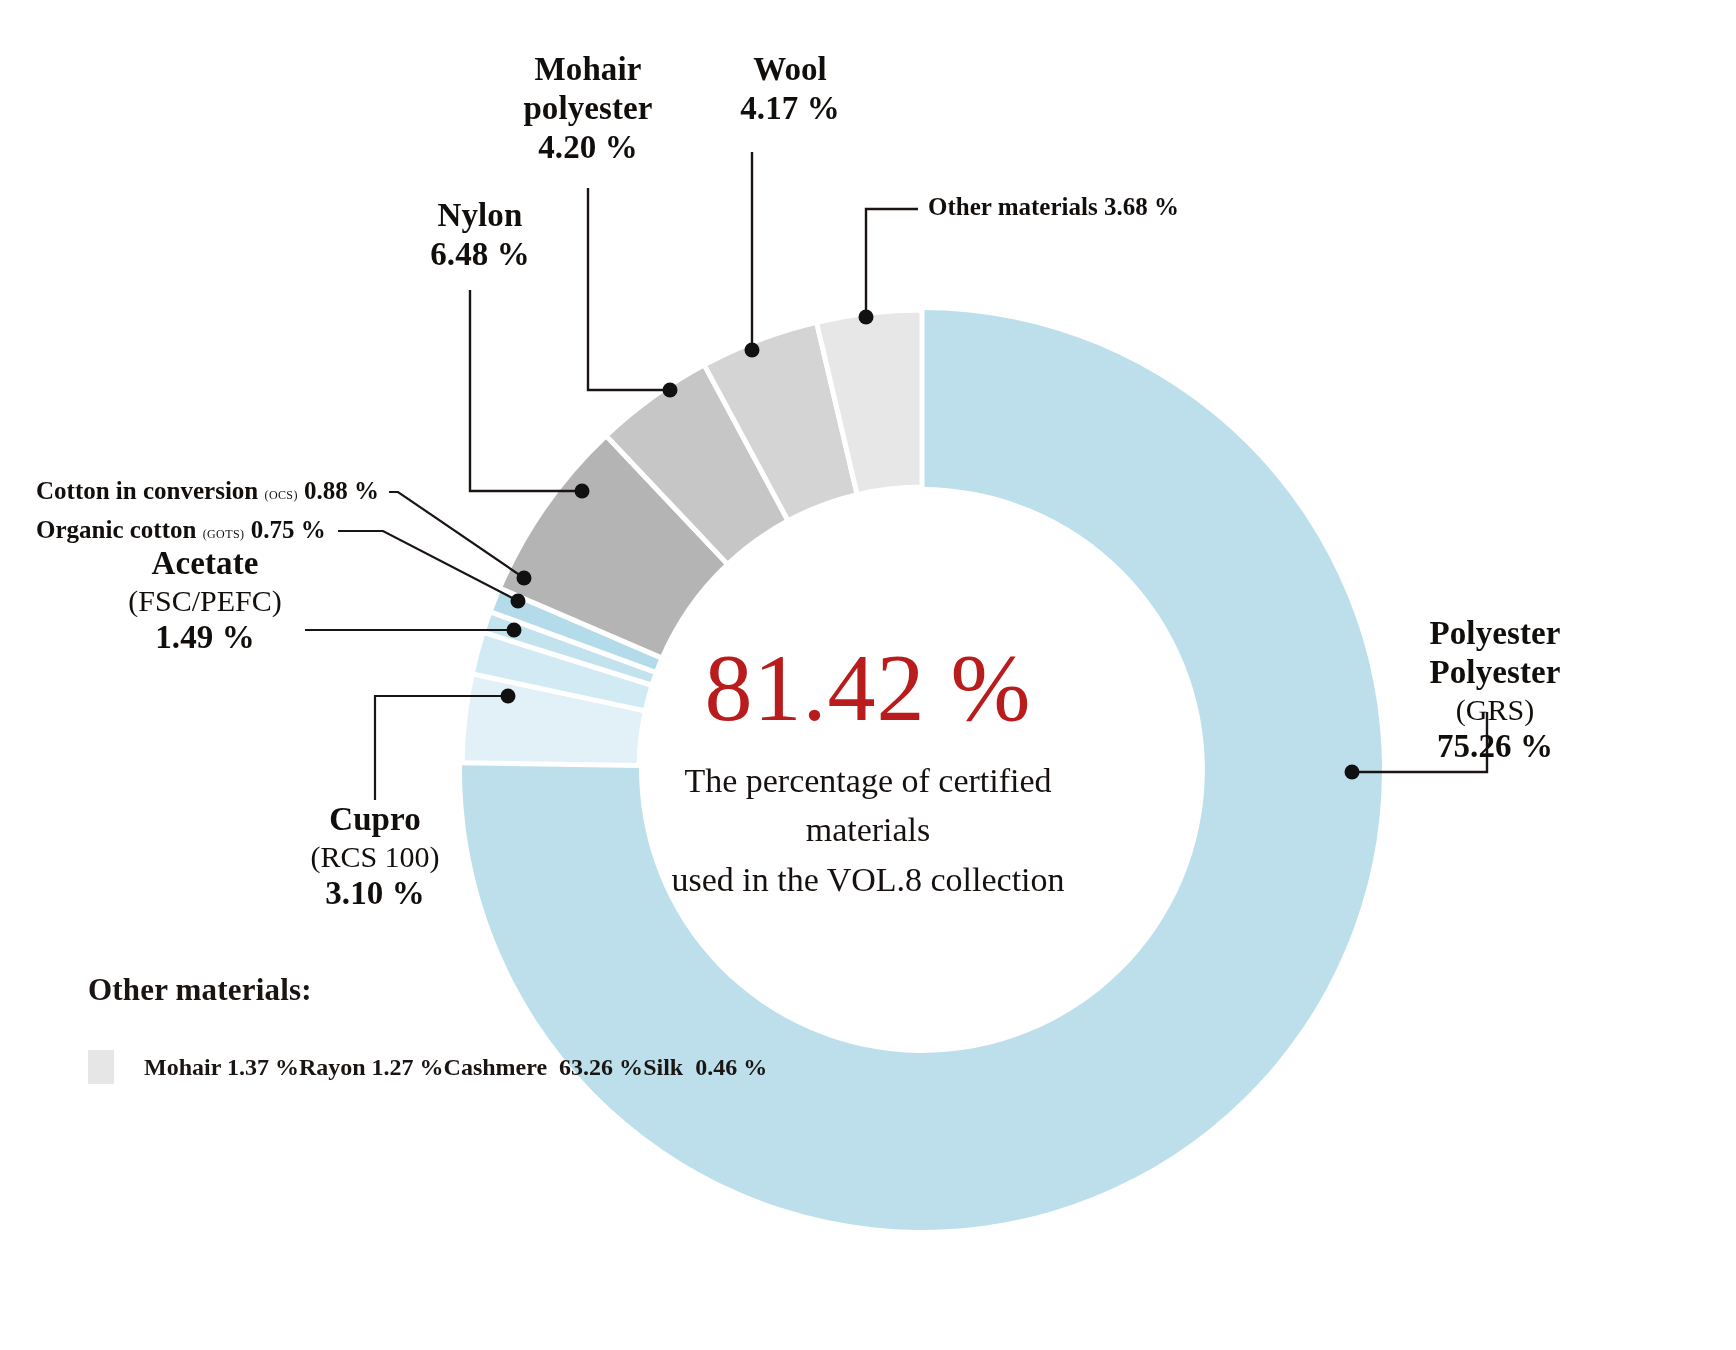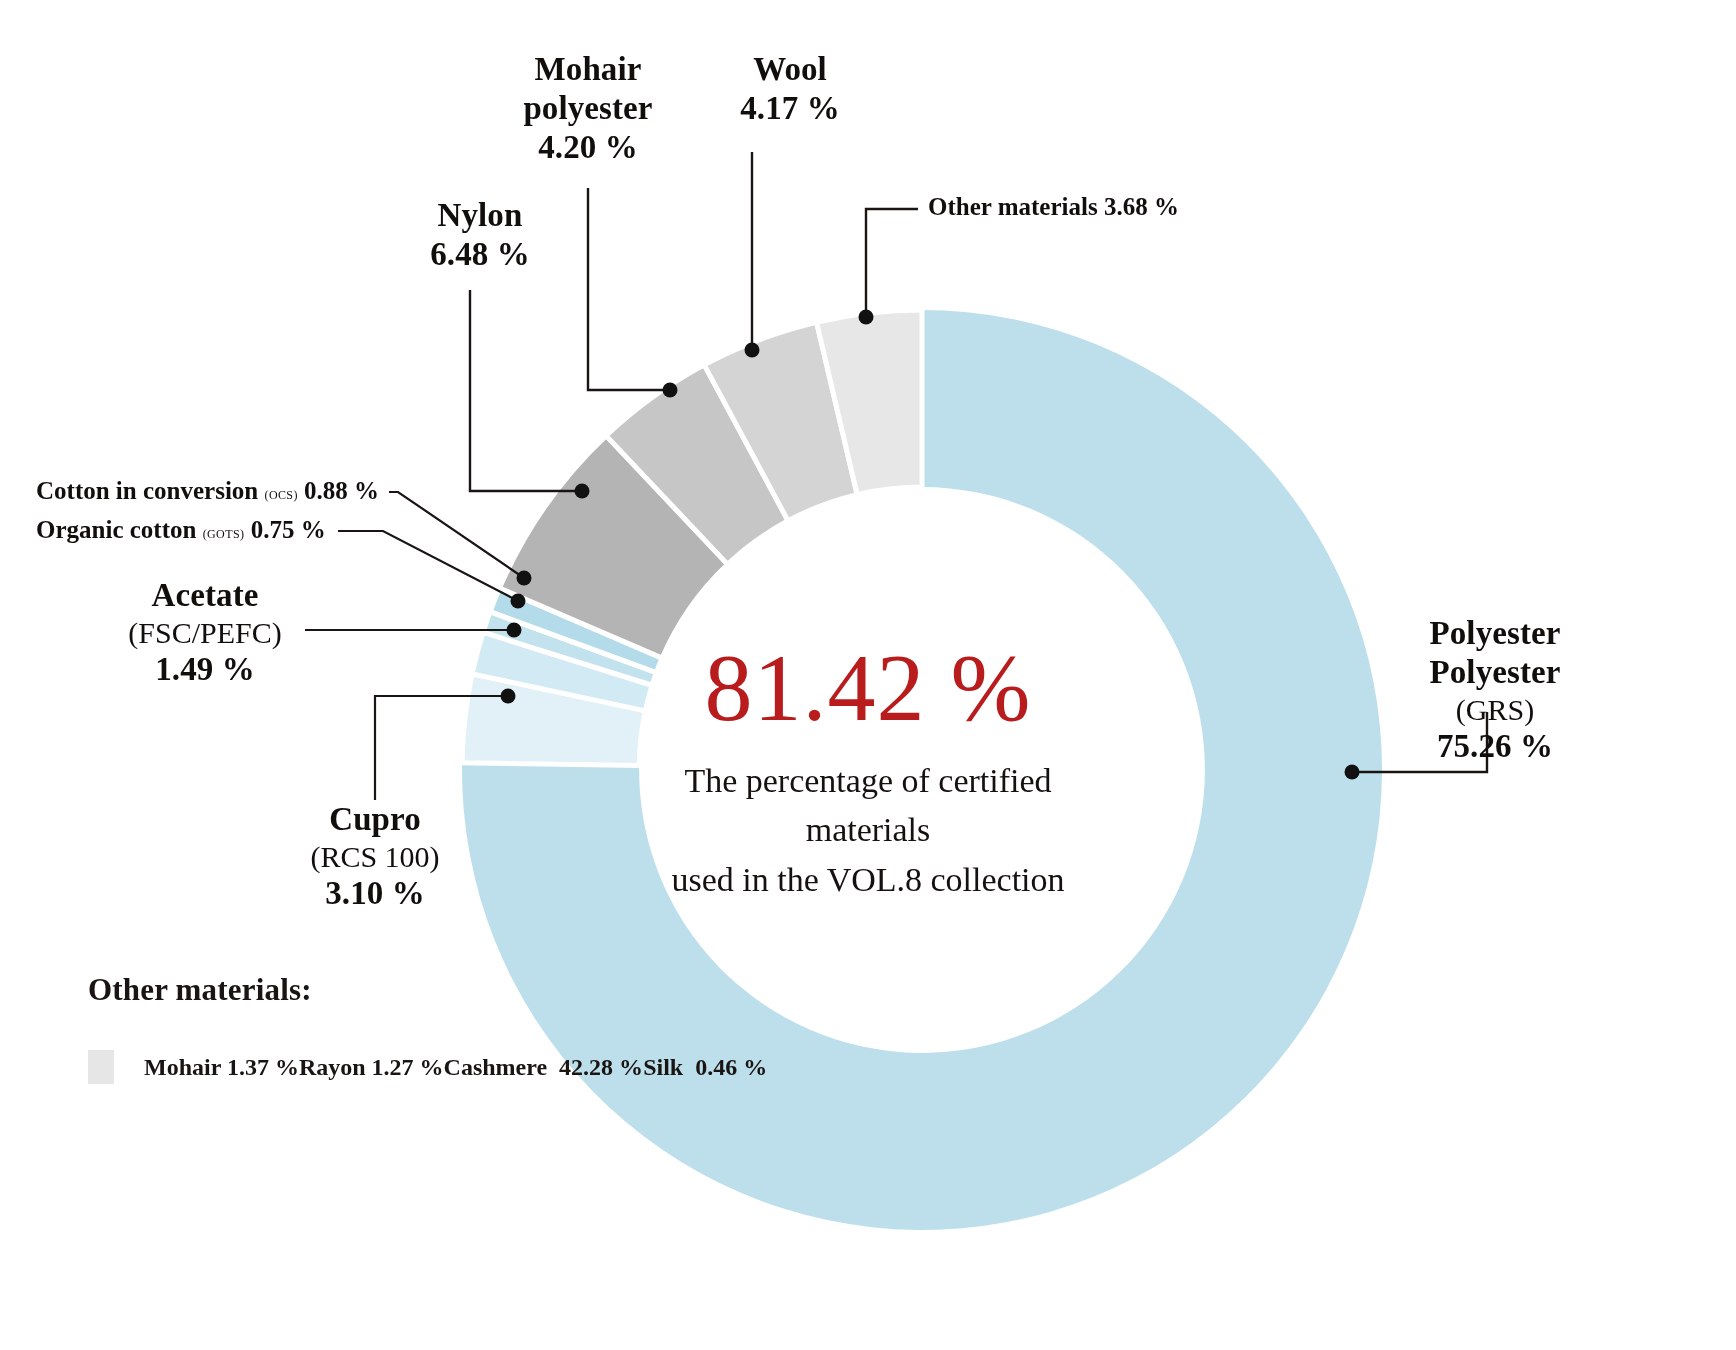--- a/index.html
+++ b/index.html
@@ -200,38 +200,38 @@
   </div>
 
   <div class="lbl" style="left:36px; top:476px;">
     <span class="sm">Cotton in conversion</span><span class="sm"> </span><span class="smcaps">(OCS)</span><span class="sm"> </span><span class="sm">0.88 %</span>
   </div>
 
   <div class="lbl" style="left:36px; top:515px;">
     <span class="sm">Organic cotton</span><span class="sm"> </span><span class="smcaps">(GOTS)</span><span class="sm"> </span><span class="sm">0.75 %</span>
   </div>
 
-  <div class="lbl calign" style="left:105px; top:576px; width:200px;">
+  <div class="lbl calign" style="left:105px; top:544px; width:200px;">
     <div class="big">Acetate</div>
     <div class="med">(FSC/PEFC)</div>
     <div class="big">1.49 %</div>
   </div>
 
   <div class="lbl calign" style="left:275px; top:800px; width:200px;">
     <div class="big">Cupro</div>
     <div class="med">(RCS 100)</div>
     <div class="big">3.10 %</div>
   </div>
 
   <div id="legend">
     <div id="legend-title">Other materials:</div>
     <div id="legend-body">
       <div id="legend-swatch"></div>
       <div id="legend-items">
         <div class="legend-row">Mohair 1.37 %</div>
         <div class="legend-row">Rayon 1.27 %</div>
-        <div class="legend-row">Cashmere  42.28 %</div>
+        <div class="legend-row">Cashmere  63.26 %</div>
         <div class="legend-row">Silk  0.46 %</div>
       </div>
     </div>
   </div>
 
 </div>
 
 </body></html>

